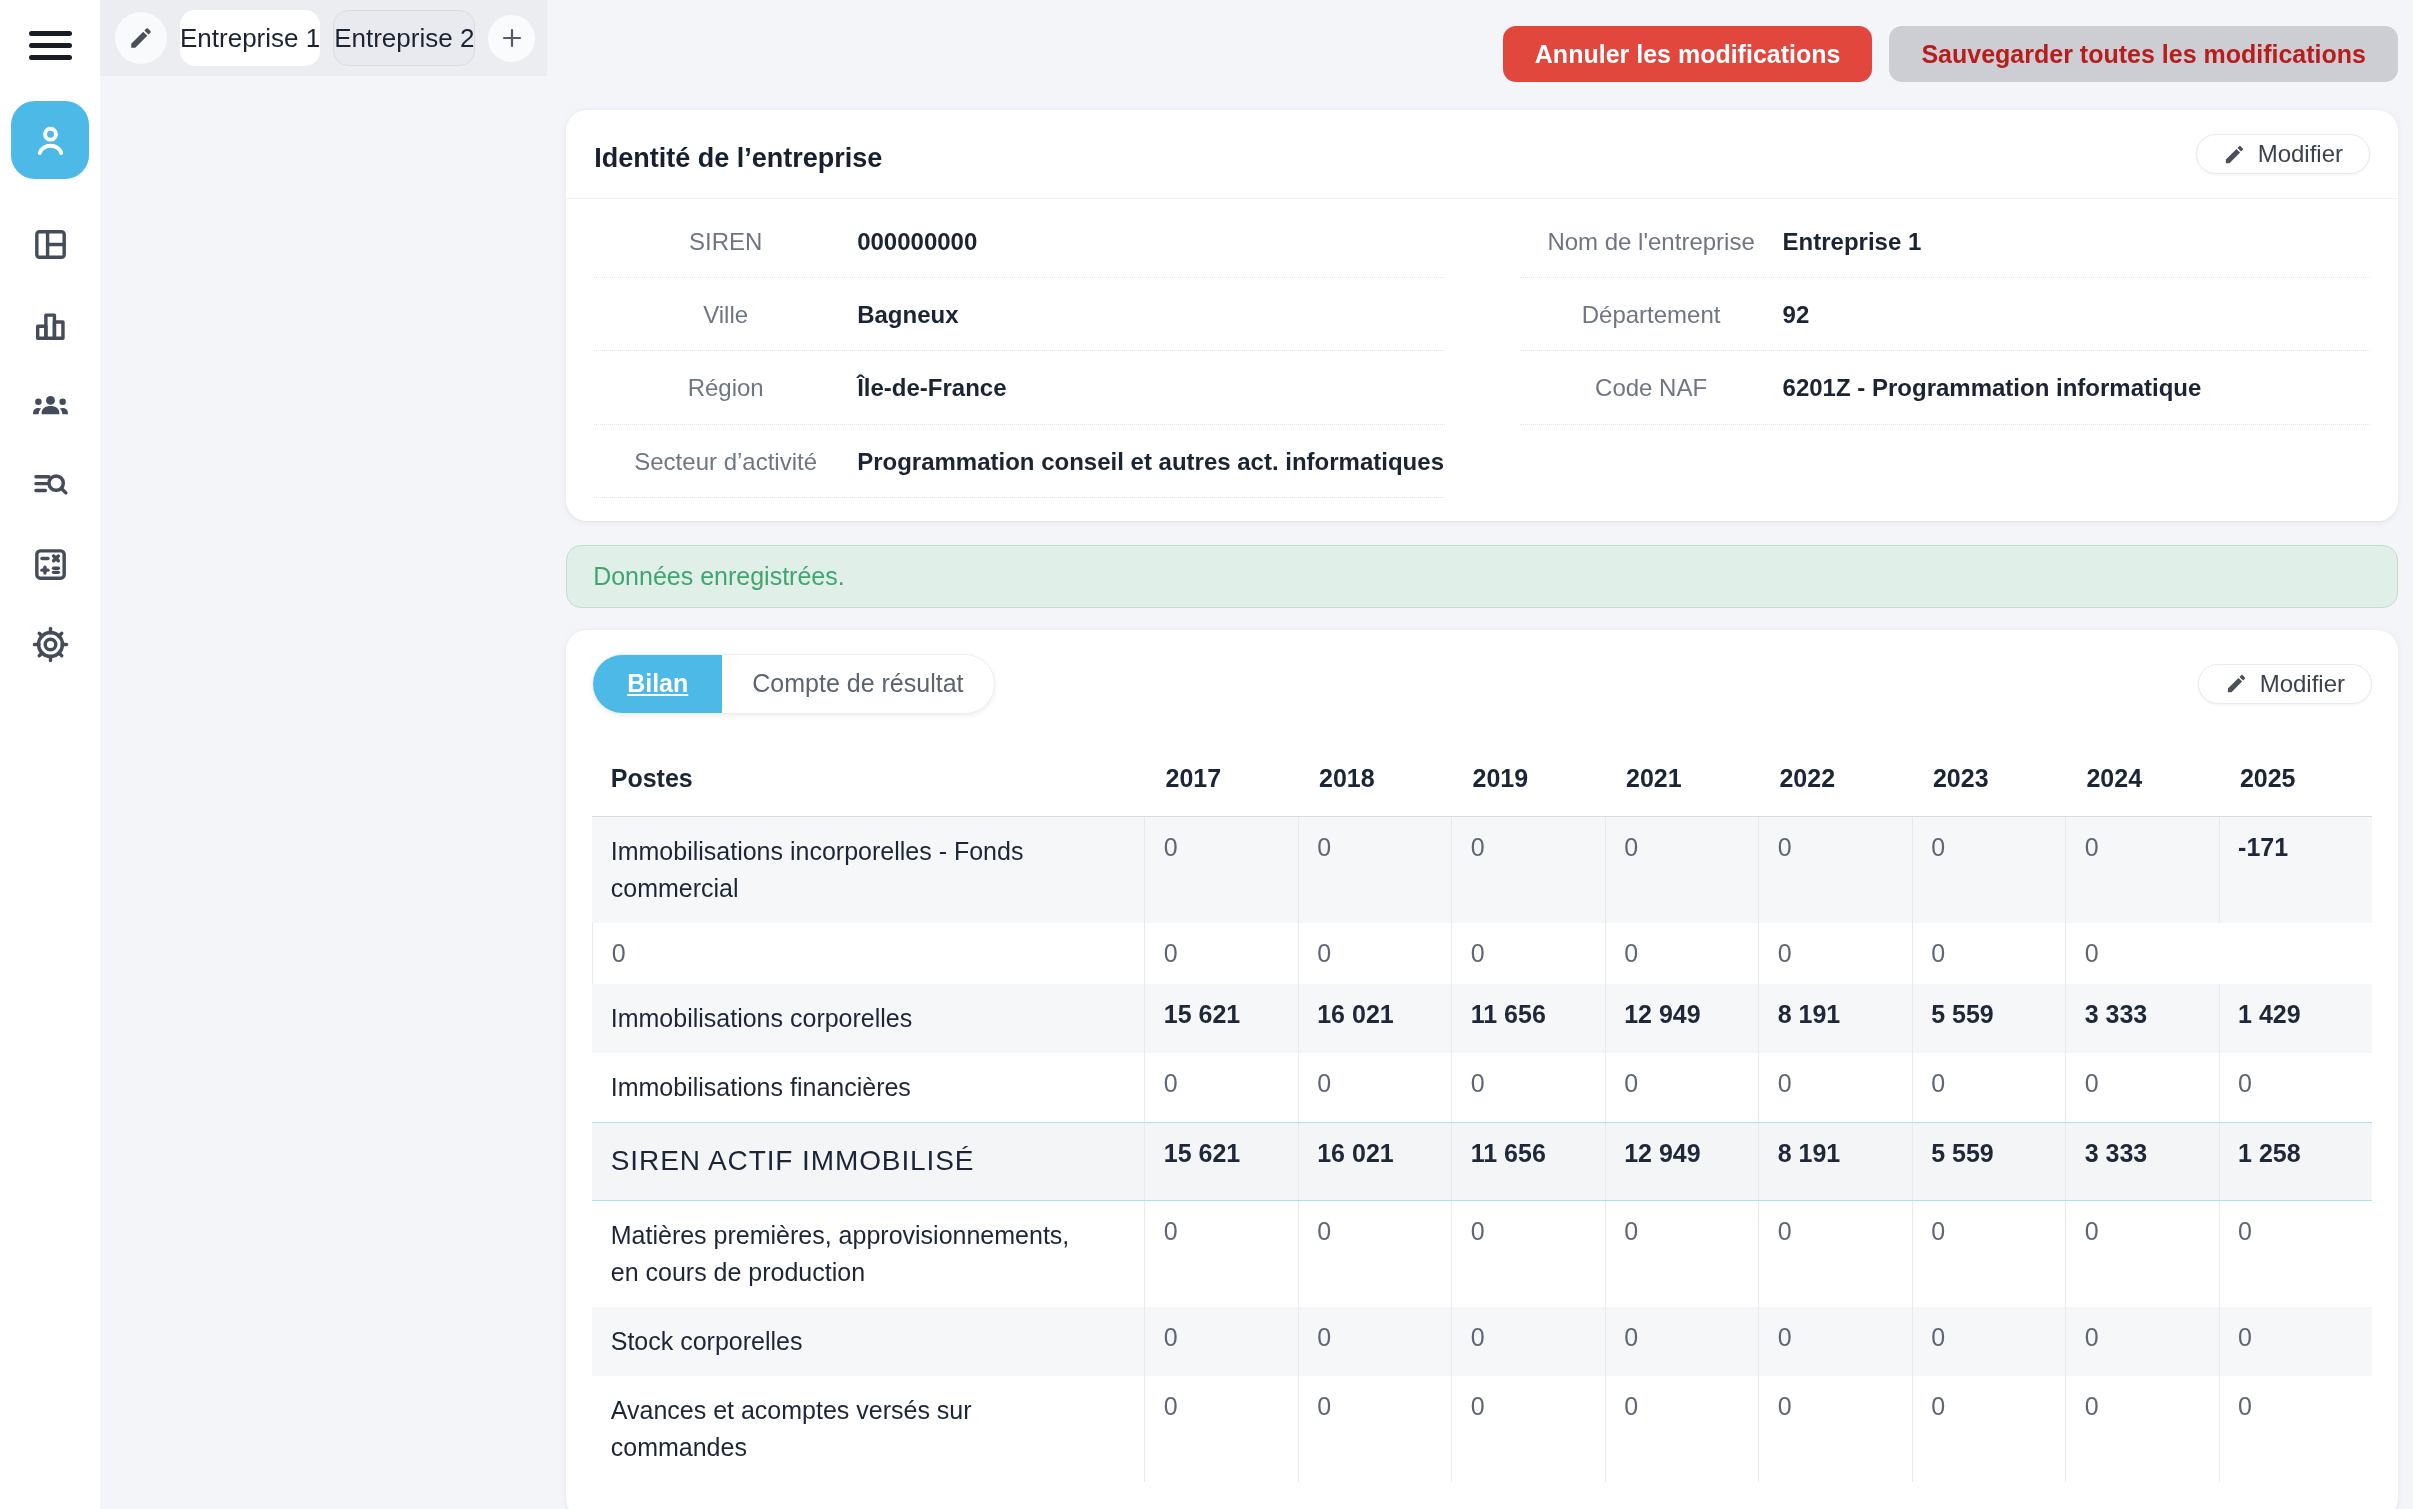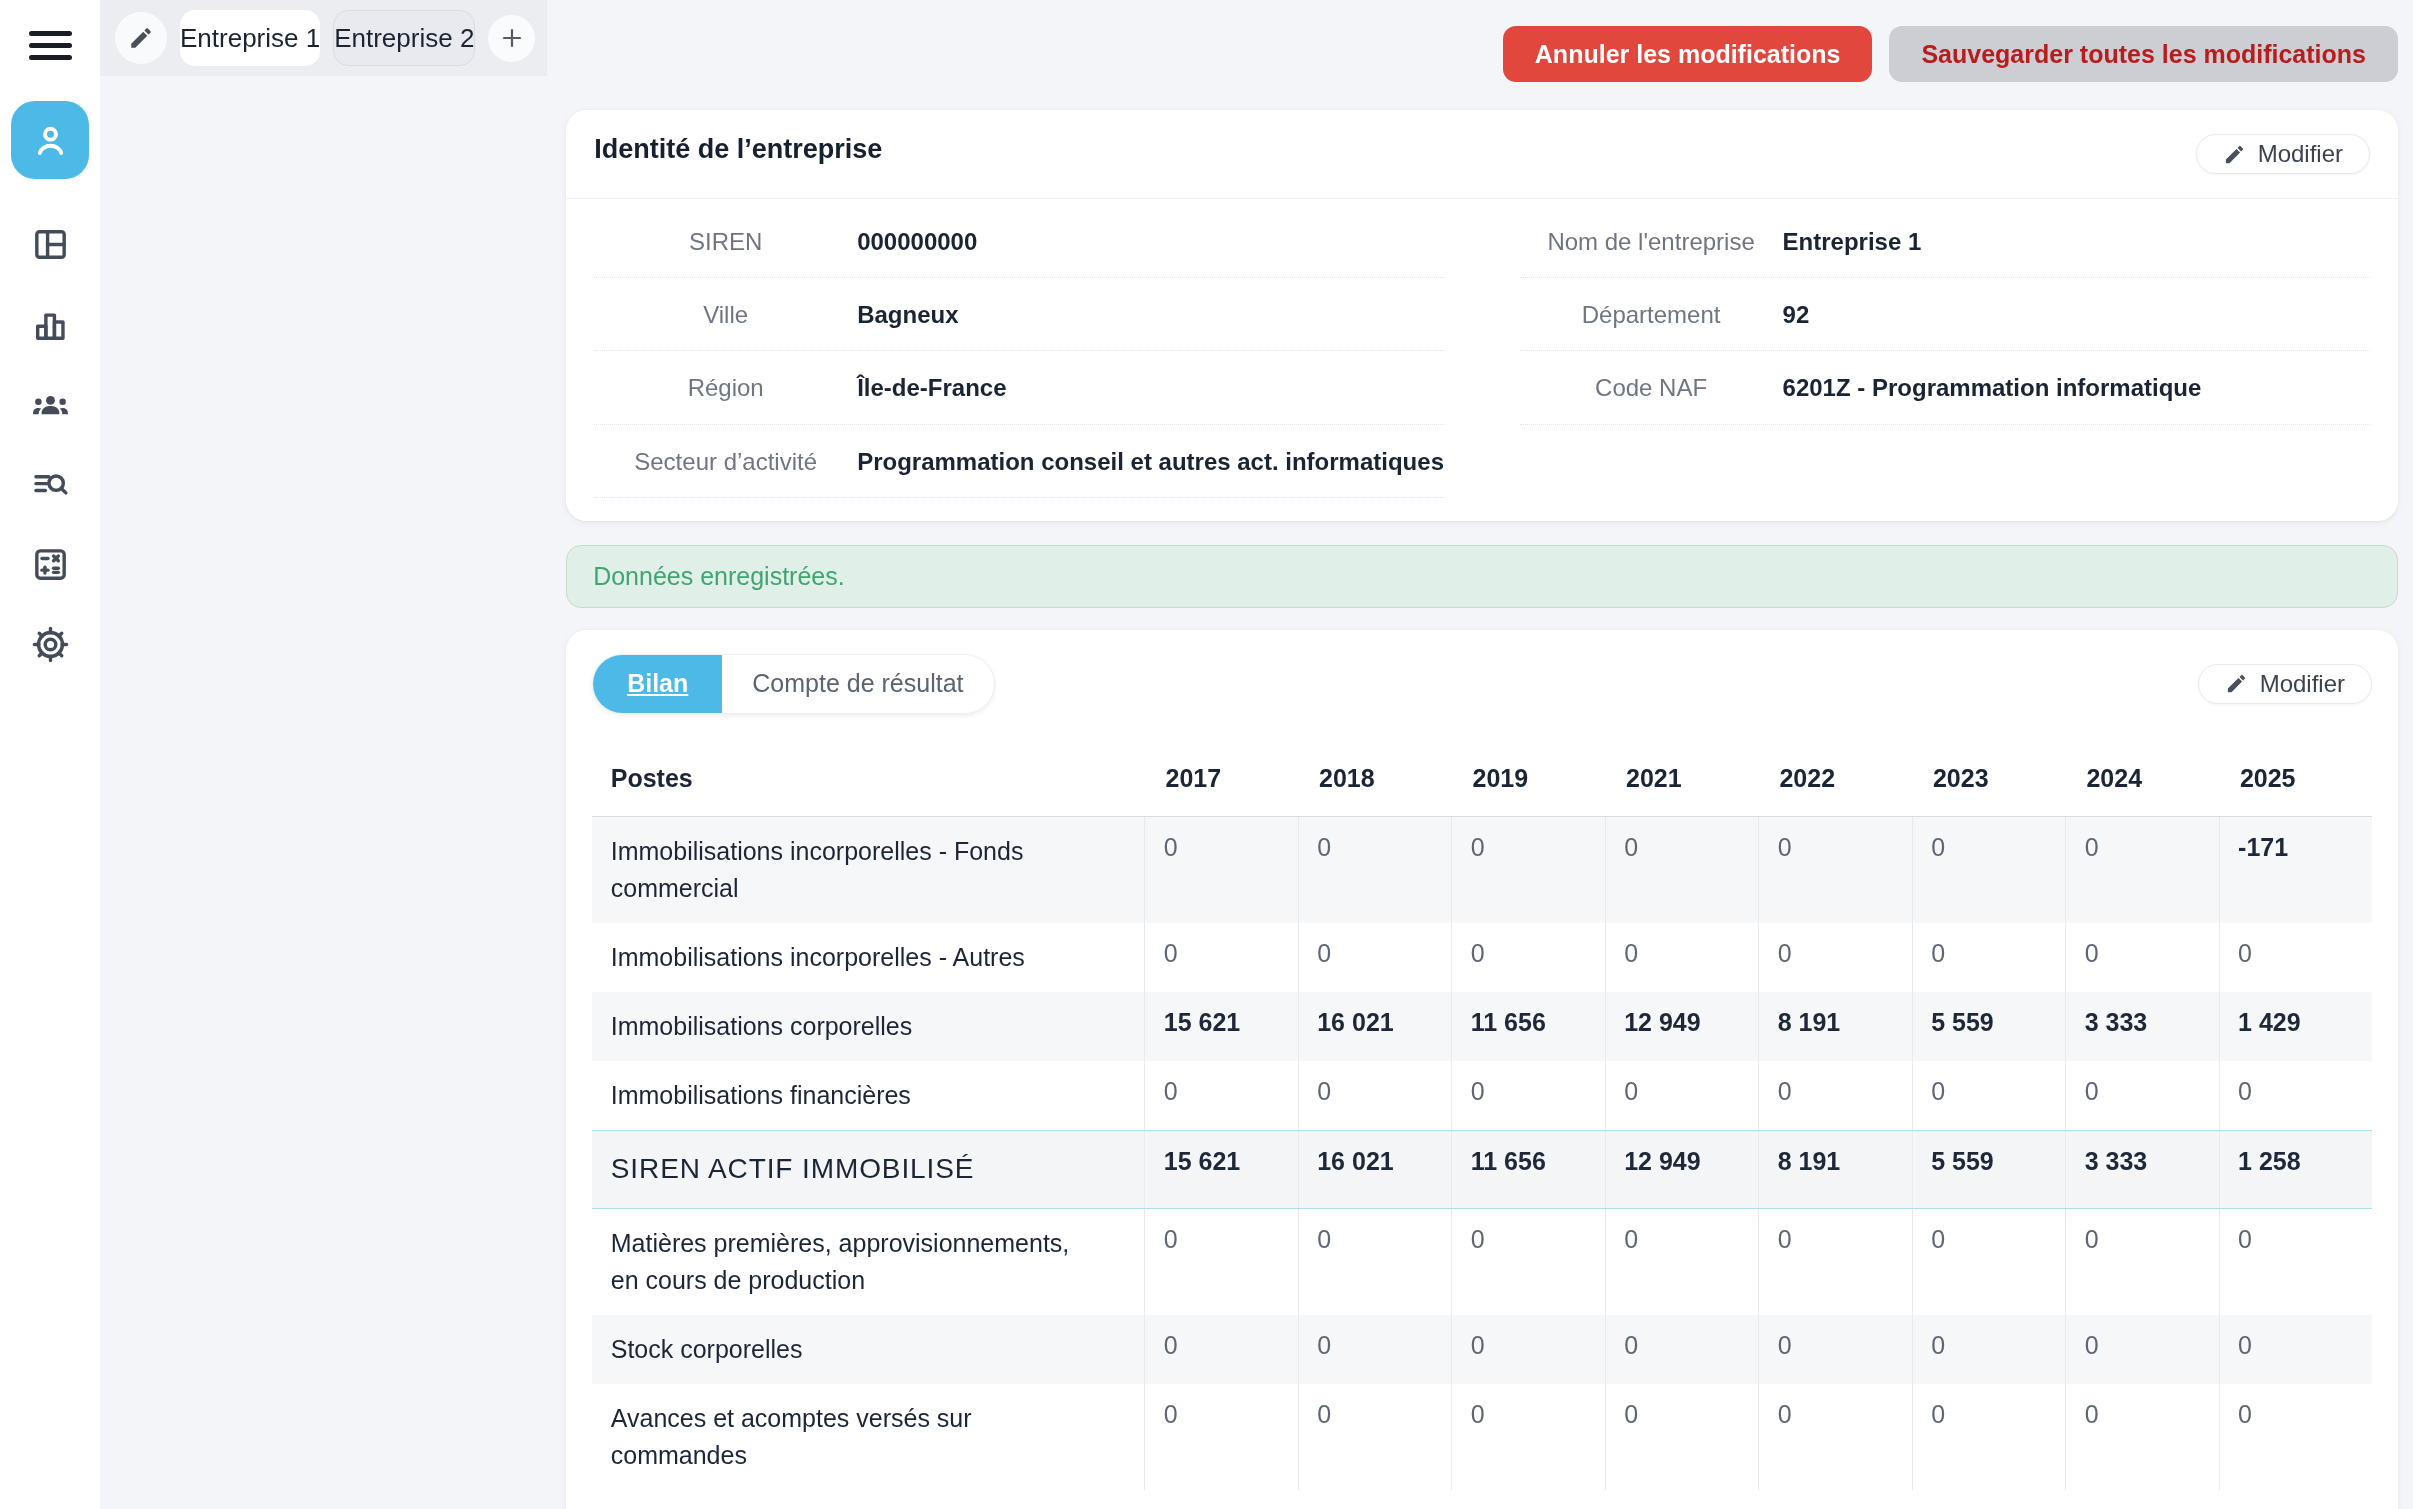--- a/index.html
+++ b/index.html
@@ -33,21 +33,21 @@
 
   .content { flex:1; padding:0 15px 0 19.6px; min-height:0; }
 
   .actions-row { display:flex; justify-content:flex-end; gap:17px; margin-top:26px; }
   .btn { border:none; border-radius:13px; height:56px; padding:0 32px; font-size:25px; font-family:inherit; cursor:pointer; }
   .btn-danger { background:#e2473e; color:#ffffff; font-weight:700; }
   .btn-disabled { background:#cdced3; color:#b91c1c; font-weight:600; cursor:default; }
 
   .card { background:#ffffff; border-radius:20.5px; box-shadow:0 0.9px 1.9px rgba(16,24,40,.04), 0 1.9px 7.5px rgba(16,24,40,.05); }
   .identity-card { margin-top:28px; }
-  .card-head { display:flex; justify-content:space-between; align-items:flex-start; padding:24px 28px; border-bottom:0.9px solid #eef0f3;gap:36px; }
+  .card-head { display:flex; justify-content:space-between; align-items:flex-end; padding:24px 28px; border-bottom:0.9px solid #eef0f3;gap:36px; }
   .card-title { font-size:27px; font-weight:600; color:#16202e; }
   .btn-modifier { display:flex; align-items:center; gap:12px; background:#ffffff; border:0.9px solid #e8eaee; border-radius:931px; height:40px; padding:0 26px; font-size:24px; color:#3c434e; font-weight:500; box-shadow:0 0.9px 2.8px rgba(0,0,0,.05); cursor:pointer; font-family:inherit; }
 
   .fields { display:grid; grid-template-columns:1fr 1fr; column-gap:75px; padding:5.6px 28px 22.4px; }
   .field { display:flex; align-items:center; border-bottom:1.9px dotted #e2e6ec; padding:23px 0 21.4px;text-align:center; }
   .field-label { width:263px; flex-shrink:0; color:#6f7682; font-size:24px; }
   .field-value { color:#1a2433; font-size:24px; font-weight:600; }
 
   .alert { margin-top:24px; background:#e0efe7; border:0.9px solid #c3ddcf; border-radius:15px; height:63px; display:flex; align-items:center; padding:0 26px; color:#41a571; font-size:25px; font-weight:500; }
 
@@ -271,21 +271,20 @@
                 <div class="cell value-cell zero">0</div>
                 <div class="cell value-cell zero">0</div>
                 <div class="cell value-cell zero">0</div>
                 <div class="cell value-cell zero">0</div>
                 <div class="cell value-cell zero">0</div>
                 <div class="cell value-cell zero">0</div>
                 <div class="cell value-cell zero">0</div>
                 <div class="cell value-cell">-171</div>
               </div>
               <div class="t-row">
-                <div class="cell label-cell">Immobilisations incorporelles - Autres</div>
                 <div class="cell value-cell zero">0</div>
                 <div class="cell value-cell zero">0</div>
                 <div class="cell value-cell zero">0</div>
                 <div class="cell value-cell zero">0</div>
                 <div class="cell value-cell zero">0</div>
                 <div class="cell value-cell zero">0</div>
                 <div class="cell value-cell zero">0</div>
                 <div class="cell value-cell zero">0</div>
               </div>
               <div class="t-row">

